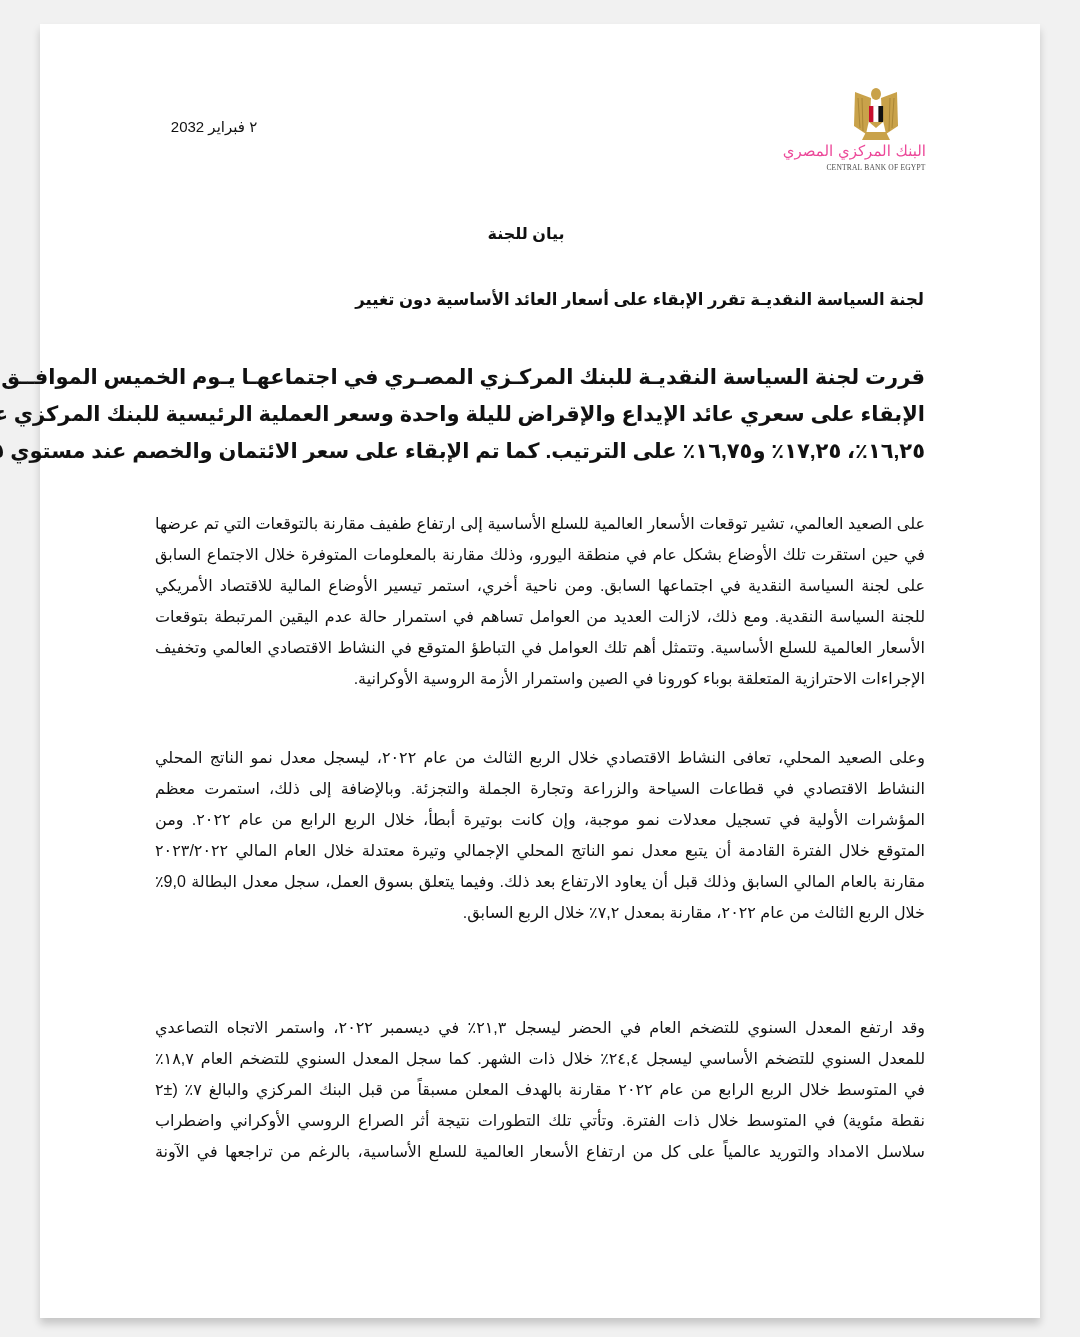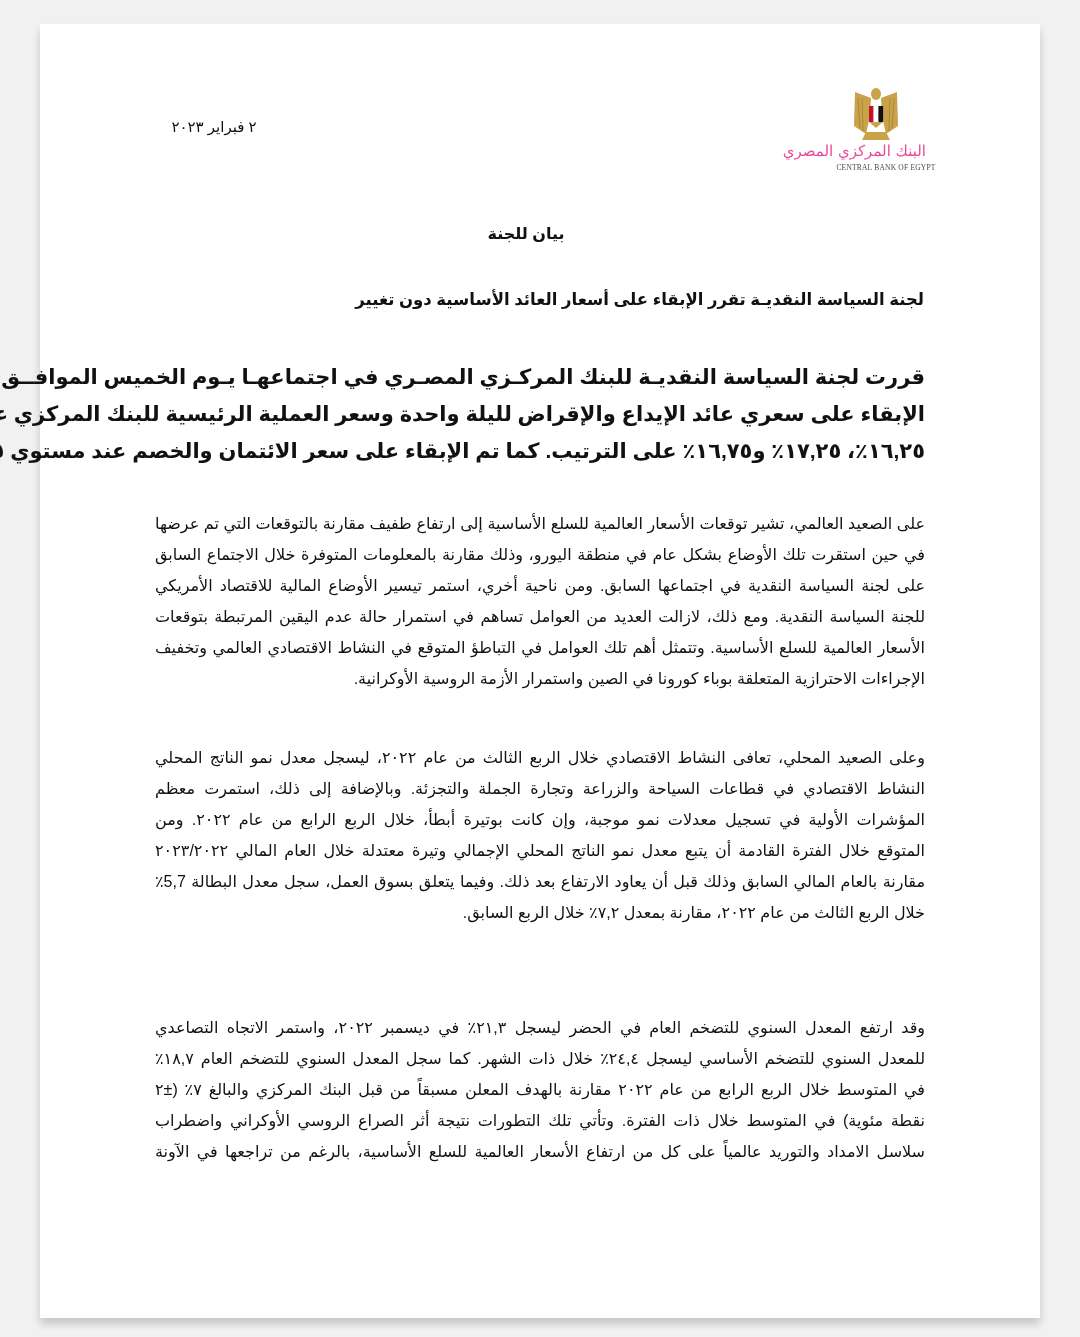--- a/index.html
+++ b/index.html
@@ -1,21 +1,21 @@
 <!DOCTYPE html>
 <html><head>
 <meta charset="utf-8">
 <style>
   html, body { margin:0; padding:0; }
   body { width:1080px; height:1337px; background:#f1f1f1; position:relative; overflow:hidden; font-family:"Liberation Sans", "DejaVu Sans", sans-serif; }
   .page { position:absolute; left:40px; top:24px; width:1000px; height:1294px; background:#ffffff; box-shadow:0 6px 8px rgba(0,0,0,0.18); }
   .logo { position:absolute; left:786px; top:62px; width:120px; height:92px; }
   .eagle { position:absolute; left:26px; top:0; width:48px; height:58px; }
   .logo-ar { position:absolute; left:0; top:56px; width:100px; text-align:center; direction:rtl; font-family:"DejaVu Serif", serif; font-size:15px; color:#ec4899; white-space:nowrap; }
-  .logo-en { position:absolute; left:10px; top:77px; width:100px; text-align:center; font-family:"Liberation Serif", serif; font-size:7.5px; letter-spacing:0.2px; color:#4a4a4a; white-space:nowrap; }
+  .logo-en { position:absolute; left:0; top:77px; width:100px; text-align:center; font-family:"Liberation Serif", serif; font-size:7.5px; letter-spacing:0.2px; color:#4a4a4a; white-space:nowrap; }
   .date { position:absolute; left:114px; top:94px; width:120px; direction:rtl; text-align:center; font-size:15px; color:#111; }
   .title { position:absolute; left:0; width:1000px; text-align:center; direction:rtl; font-weight:bold; font-size:16px; color:#111; }
   .t1 { top:200px; left:-14px; }
   .headline { position:absolute; right:116px; top:266px; direction:rtl; font-weight:bold; font-size:16.5px; color:#111; white-space:nowrap;margin-left:28px; }
   .lead { position:absolute; left:115px; width:770px; top:334px; direction:rtl; text-align:justify; text-align-last:right; font-weight:bold; font-size:21px; line-height:37px; color:#111; }
   .para { position:absolute; left:115px; width:770px; direction:rtl; font-size:16px; line-height:31px; color:#111; }
   .para .ln { display:block; white-space:nowrap; text-align:justify; text-align-last:justify; }
   .para .ln.last { text-align-last:right; }
   .lead .ln { display:block; white-space:nowrap; text-align:justify; text-align-last:justify; }
   .lead .ln.last { text-align-last:right; }
@@ -41,21 +41,21 @@
       </g>
       <rect x="17" y="20" width="4.7" height="16" fill="#c8102e"></rect>
       <rect x="21.7" y="20" width="4.7" height="16" fill="#ffffff" stroke="#ddd" stroke-width="0.3"></rect>
       <rect x="26.4" y="20" width="4.7" height="16" fill="#111111"></rect>
       <path d="M17 36 L24 42 L31 36 Z" fill="#c9a24a"></path>
     </svg>
     <div class="logo-ar">البنك المركزي المصري</div>
     <div class="logo-en">CENTRAL BANK OF EGYPT</div>
   </div>
 
-  <div class="date">٢ فبراير ٢٠٢٣</div>
+  <div class="date">٢ فبراير 2032</div>
 
   <div class="title t1">بيان للجنة</div>
 
   <div class="headline">لجنة السياسة النقديـة تقرر الإبقاء على أسعار العائد الأساسية دون تغيير</div>
 
   <div class="lead">
     <span class="ln">قررت لجنة السياسة النقديـة للبنك المركـزي المصـري في اجتماعهـا يـوم الخميس الموافــق ٢ فبراير ٢٠٢٣</span>
     <span class="ln">الإبقاء على سعري عائد الإيداع والإقراض لليلة واحدة وسعر العملية الرئيسية للبنك المركزي عند مستوي</span>
     <span class="ln last">١٦,٢٥٪، ١٧,٢٥٪ و١٦,٧٥٪ على الترتيب. كما تم الإبقاء على سعر الائتمان والخصم عند مستوي ١٦,٧٥٪.</span>
   </div>
@@ -67,21 +67,21 @@
     <span class="ln">للجنة السياسة النقدية. ومع ذلك، لازالت العديد من العوامل تساهم في استمرار حالة عدم اليقين المرتبطة بتوقعات</span>
     <span class="ln">الأسعار العالمية للسلع الأساسية. وتتمثل أهم تلك العوامل في التباطؤ المتوقع في النشاط الاقتصادي العالمي وتخفيف</span>
     <span class="ln last">الإجراءات الاحترازية المتعلقة بوباء كورونا في الصين واستمرار الأزمة الروسية الأوكرانية.</span>
   </div>
 
   <div class="para p2">
     <span class="ln">وعلى الصعيد المحلي، تعافى النشاط الاقتصادي خلال الربع الثالث من عام ٢٠٢٢، ليسجل معدل نمو الناتج المحلي</span>
     <span class="ln">النشاط الاقتصادي في قطاعات السياحة والزراعة وتجارة الجملة والتجزئة. وبالإضافة إلى ذلك، استمرت معظم</span>
     <span class="ln">المؤشرات الأولية في تسجيل معدلات نمو موجبة، وإن كانت بوتيرة أبطأ، خلال الربع الرابع من عام ٢٠٢٢. ومن</span>
     <span class="ln">المتوقع خلال الفترة القادمة أن يتبع معدل نمو الناتج المحلي الإجمالي وتيرة معتدلة خلال العام المالي ٢٠٢٣/٢٠٢٢</span>
-    <span class="ln">مقارنة بالعام المالي السابق وذلك قبل أن يعاود الارتفاع بعد ذلك. وفيما يتعلق بسوق العمل، سجل معدل البطالة 5,7٪</span>
+    <span class="ln">مقارنة بالعام المالي السابق وذلك قبل أن يعاود الارتفاع بعد ذلك. وفيما يتعلق بسوق العمل، سجل معدل البطالة 9,0٪</span>
     <span class="ln last">خلال الربع الثالث من عام ٢٠٢٢، مقارنة بمعدل ٧,٢٪ خلال الربع السابق.</span>
   </div>
 
   <div class="para p3">
     <span class="ln">وقد ارتفع المعدل السنوي للتضخم العام في الحضر ليسجل ٢١,٣٪ في ديسمبر ٢٠٢٢، واستمر الاتجاه التصاعدي</span>
     <span class="ln">للمعدل السنوي للتضخم الأساسي ليسجل ٢٤,٤٪ خلال ذات الشهر. كما سجل المعدل السنوي للتضخم العام ١٨,٧٪</span>
     <span class="ln">في المتوسط خلال الربع الرابع من عام ٢٠٢٢ مقارنة بالهدف المعلن مسبقاً من قبل البنك المركزي والبالغ ٧٪ (±٢</span>
     <span class="ln">نقطة مئوية) في المتوسط خلال ذات الفترة. وتأتي تلك التطورات نتيجة أثر الصراع الروسي الأوكراني واضطراب</span>
     <span class="ln">سلاسل الامداد والتوريد عالمياً على كل من ارتفاع الأسعار العالمية للسلع الأساسية، بالرغم من تراجعها في الآونة</span>
   </div>

